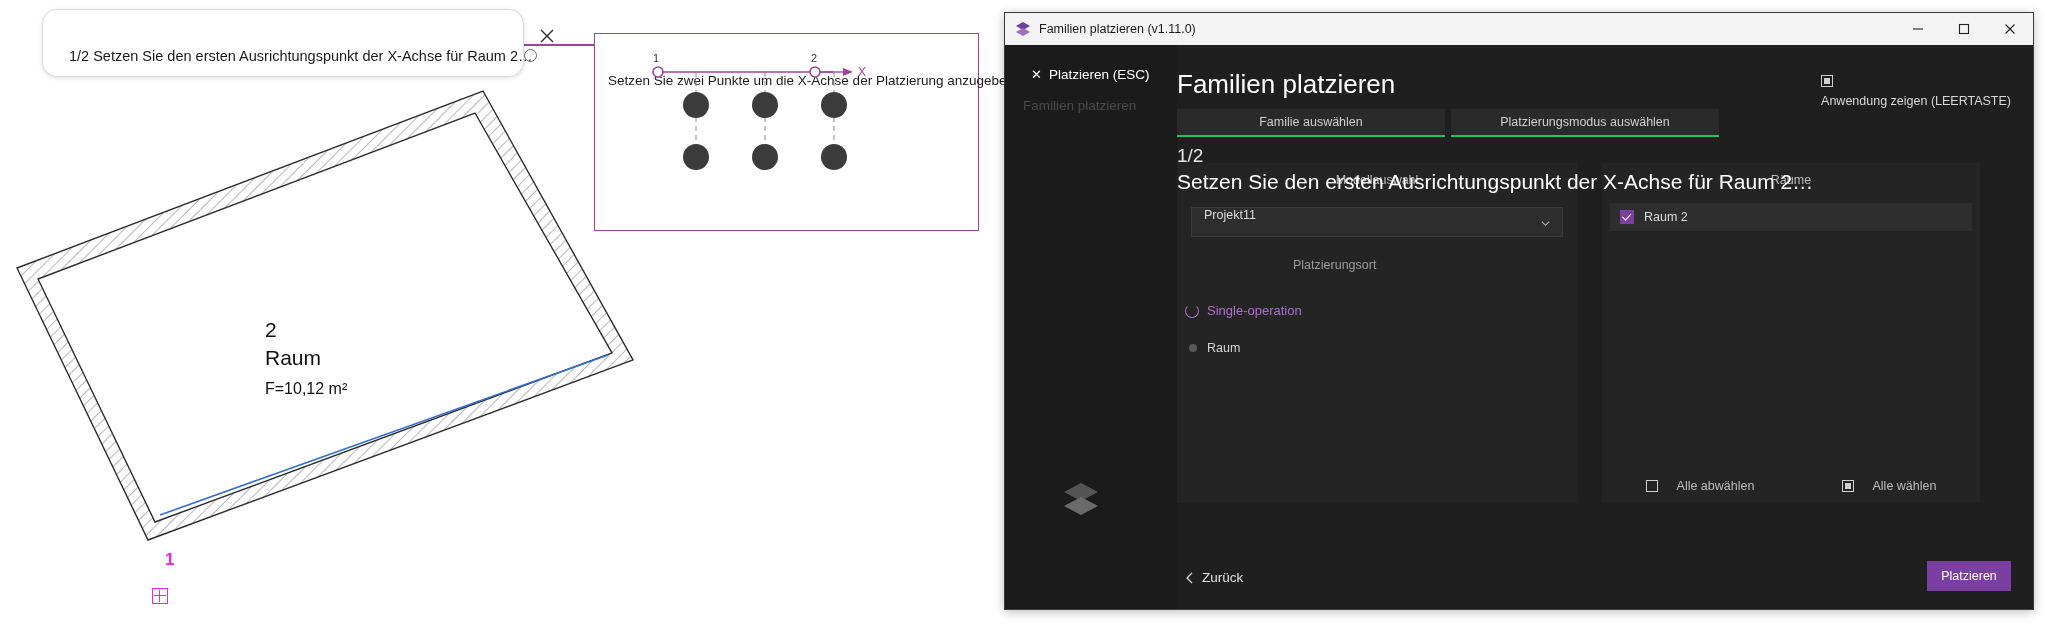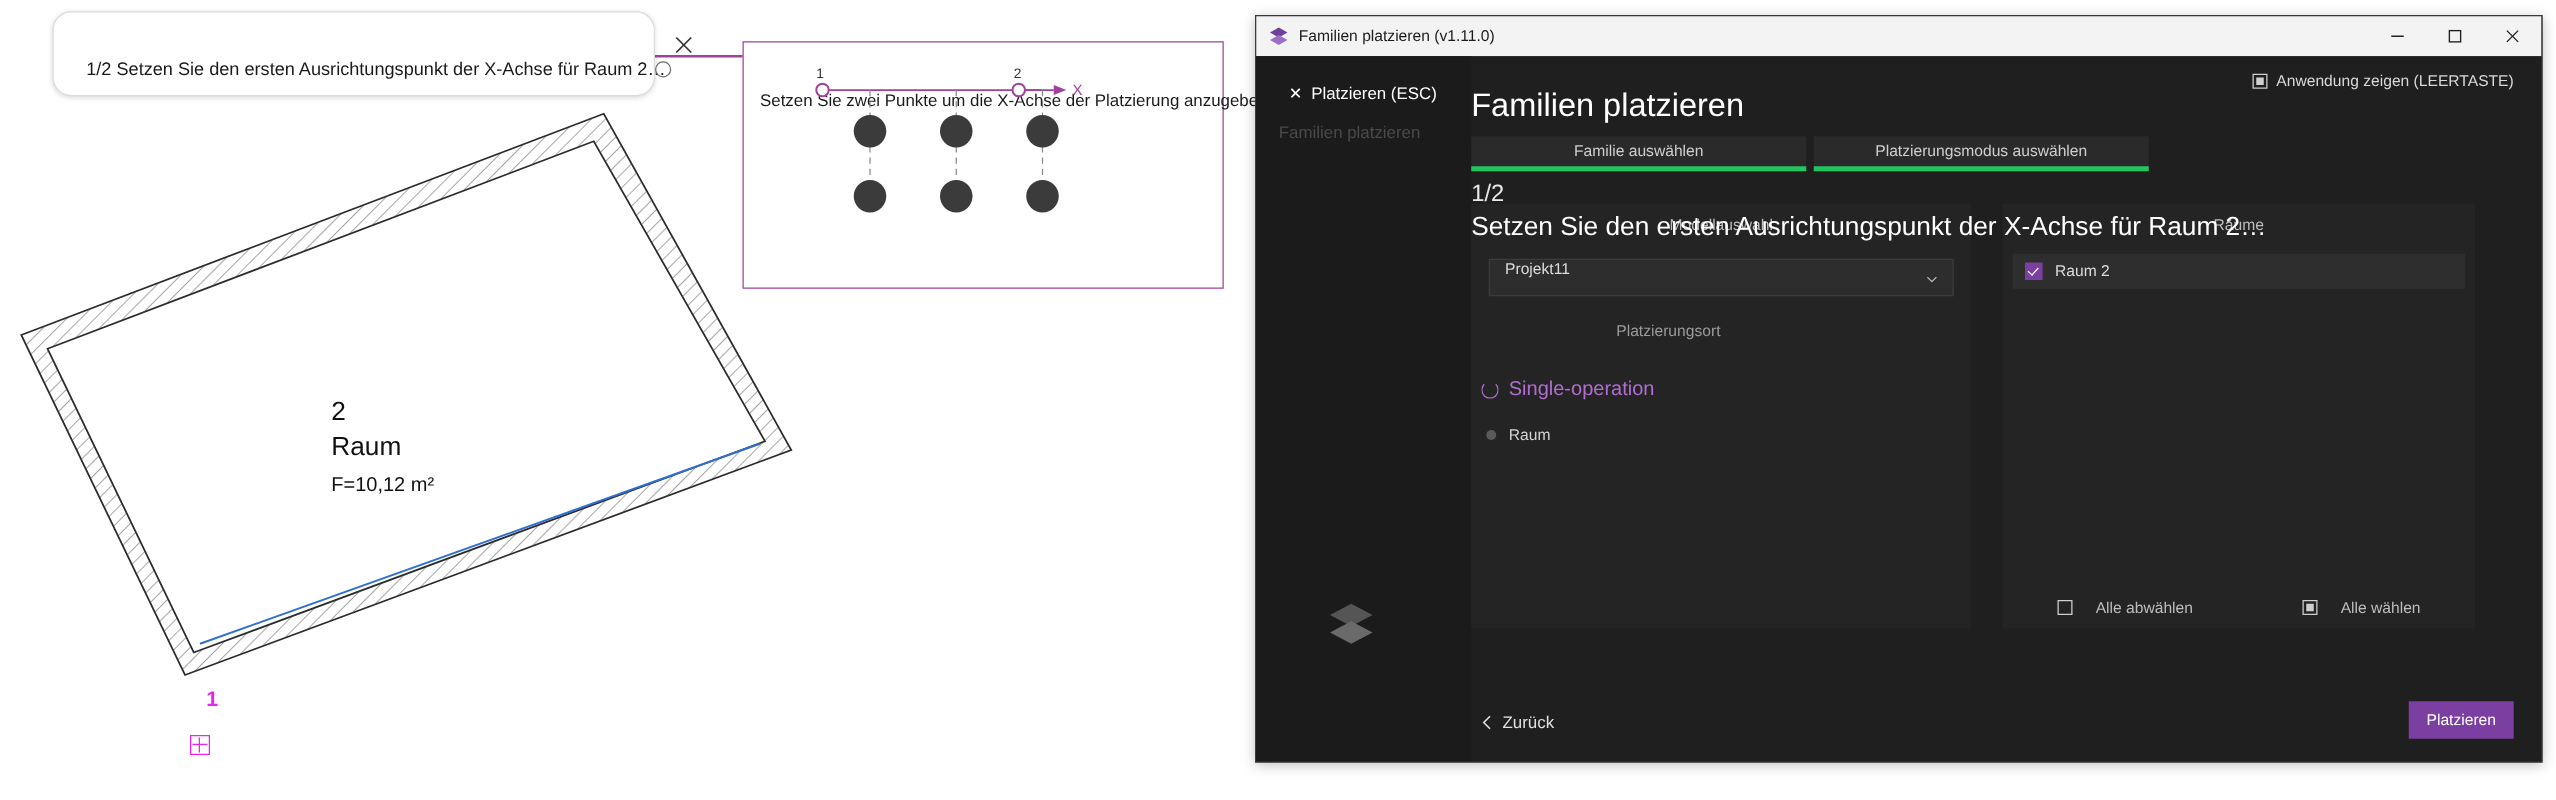--- a/index.html
+++ b/index.html
@@ -226,28 +226,28 @@
   }
   .content-title {
     position: absolute;
     left: 0; top: 24px;
     font-size: 26px;
     color: #ffffff;
     white-space: nowrap;
   }
   .show-app-btn {
     position: absolute;
-    right: 22px; top: 13px;
+    right: 22px; top: 30px;
     font-size: 12.5px;
     color: #d8d8d8;
     white-space: nowrap;
     cursor: pointer;
     display: flex;
-    align-items: center;
     gap: 7px;
+    flex-direction: column;
   }
   .chk-sq {
     width: 12px; height: 12px;
     border: 1.2px solid #cfcfcf;
     box-sizing: border-box;
     display: inline-block;
     position: relative;
   }
   .chk-sq.filled::after {
     content: "";
@@ -269,21 +269,21 @@
     height: 28px;
     display: flex;
     align-items: center;
     justify-content: center;
     font-size: 12.5px;
     color: #cfcfcf;
     background: #2a2a2a;
     margin-right: 6px;
     cursor: pointer;
     box-sizing: border-box;
-    border-bottom: 4px solid #22c55e;
+    border-bottom: 2px solid #22c55e;
   }
   .step.s1 { width: 268px; }
   .step.s2 { width: 268px; }
   .step.s3 {
     width: 275px;
     background: #3d2148;
     color: #efe0f6;
     border-bottom: 2px solid #b86fd8;
     margin-right: 0;
   }
@@ -340,21 +340,21 @@
   }
   .sub-label {
     position: absolute;
     left: 116px; top: 95px;
     font-size: 12.5px;
     color: #9b9b9b;
   }
   .single-op {
     position: absolute;
     left: 8px; top: 140px;
-    font-size: 16px;
+    font-size: 13px;
     color: #b06fd0;
     display: flex;
     align-items: center;
     gap: 8px;
   }
   .spinner {
     width: 12px; height: 12px;
     border: 1.6px solid #b06fd0;
     border-top-color: transparent;
     border-radius: 50%;

